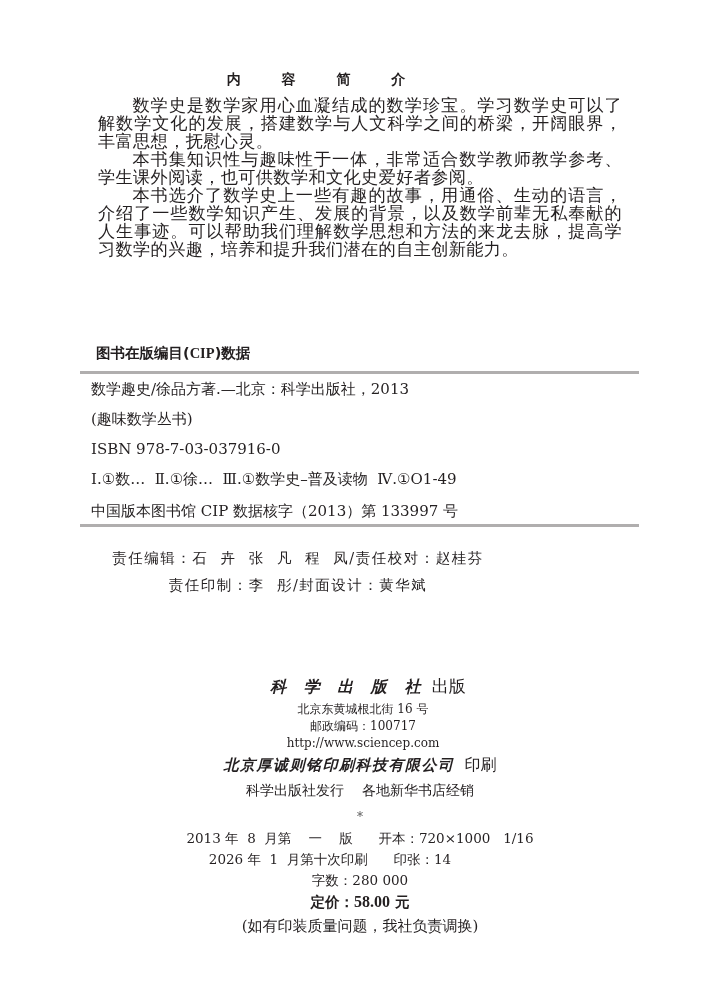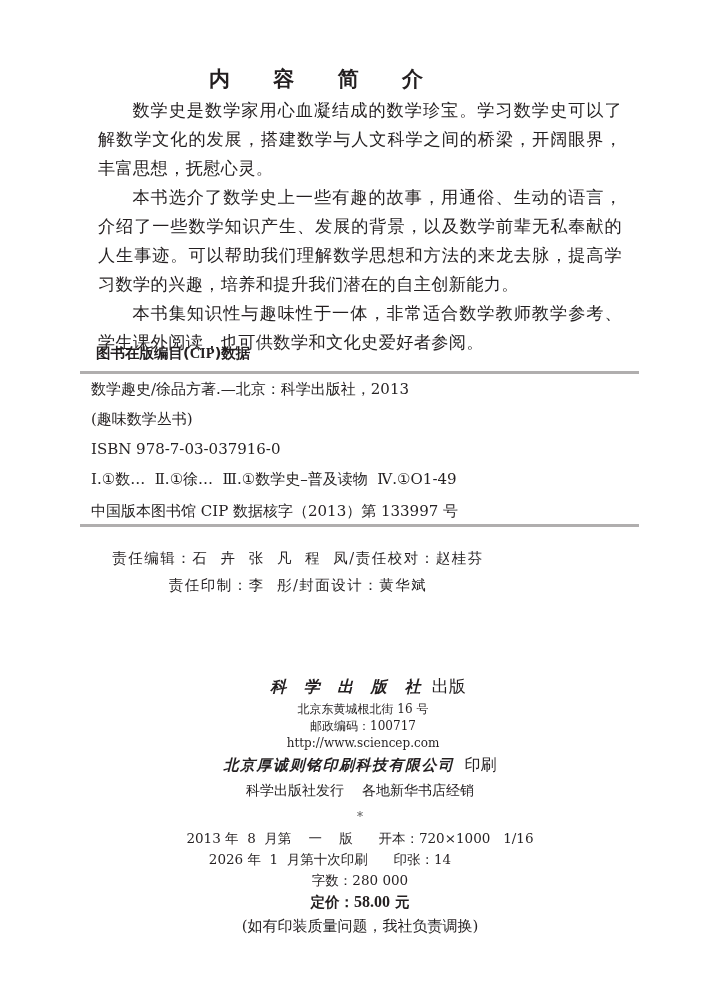--- a/index.html
+++ b/index.html
@@ -5,26 +5,26 @@
   html, body { margin: 0; padding: 0; background: #ffffff; }
   body {
     width: 720px; height: 1000px; position: relative; overflow: hidden;
     font-family: "DejaVu Serif", "Liberation Serif", serif;
     color: #231f20;
   }
   .abs { position: absolute; }
   .title {
     left: 0; width: 632px; top: 66px; text-align: center;
     font-family: "DejaVu Sans", "Liberation Sans", sans-serif;
-    font-size: 21px; font-weight: bold; letter-spacing: 18px; text-indent: 18px;
+    font-size: 14px; font-weight: bold; letter-spacing: 18px; text-indent: 18px;
     line-height: 26px;
   }
   .intro {
     left: 98px; width: 524px; top: 96px;
-    font-size: 17.2px; line-height: 29px; letter-spacing: 0.35px;
+    font-size: 17.2px; line-height: 18px; letter-spacing: 0.35px;
     text-align: justify;
   }
   .intro p { margin: 0; text-indent: 2em; }
   .cip-heading {
     left: 96px; top: 342px;
     font-family: "DejaVu Sans", "Liberation Sans", sans-serif;
     font-size: 14.5px; font-weight: bold; line-height: 22px;
   }
   .cip-heading .latin { font-family: "Liberation Serif", serif; font-weight: bold; }
   .rule { left: 80px; width: 559px; height: 3px; background: #b0aeae; }
@@ -52,22 +52,22 @@
   .price .num { font-family: "Liberation Serif", serif; font-size: 16px; }
   .notice { font-size: 15px; line-height: 26px; }
 </style>
 </head>
 <body>
 
 <div class="abs title">内 容 简 介</div>
 
 <div class="abs intro">
   <p>数学史是数学家用心血凝结成的数学珍宝。学习数学史可以了解数学文化的发展，搭建数学与人文科学之间的桥梁，开阔眼界，丰富思想，抚慰心灵。</p>
+  <p>本书集知识性与趣味性于一体，非常适合数学教师教学参考、学生课外阅读，也可供数学和文化史爱好者参阅。</p>
   <p>本书选介了数学史上一些有趣的故事，用通俗、生动的语言，介绍了一些数学知识产生、发展的背景，以及数学前辈无私奉献的人生事迹。可以帮助我们理解数学思想和方法的来龙去脉，提高学习数学的兴趣，培养和提升我们潜在的自主创新能力。</p>
-  <p>本书集知识性与趣味性于一体，非常适合数学教师教学参考、学生课外阅读，也可供数学和文化史爱好者参阅。</p>
 </div>
 
 <div class="abs cip-heading"><span>图书在版编目(</span><span class="latin">CIP</span><span>)数据</span></div>
 
 <div class="abs rule" style="top:371px;"></div>
 
 <div class="abs cip-lines">
   <div class="cip-line">数学趣史/徐品方著.—北京：科学出版社，2013</div>
   <div class="cip-line">(趣味数学丛书)</div>
   <div class="cip-line">ISBN 978-7-03-037916-0</div>

